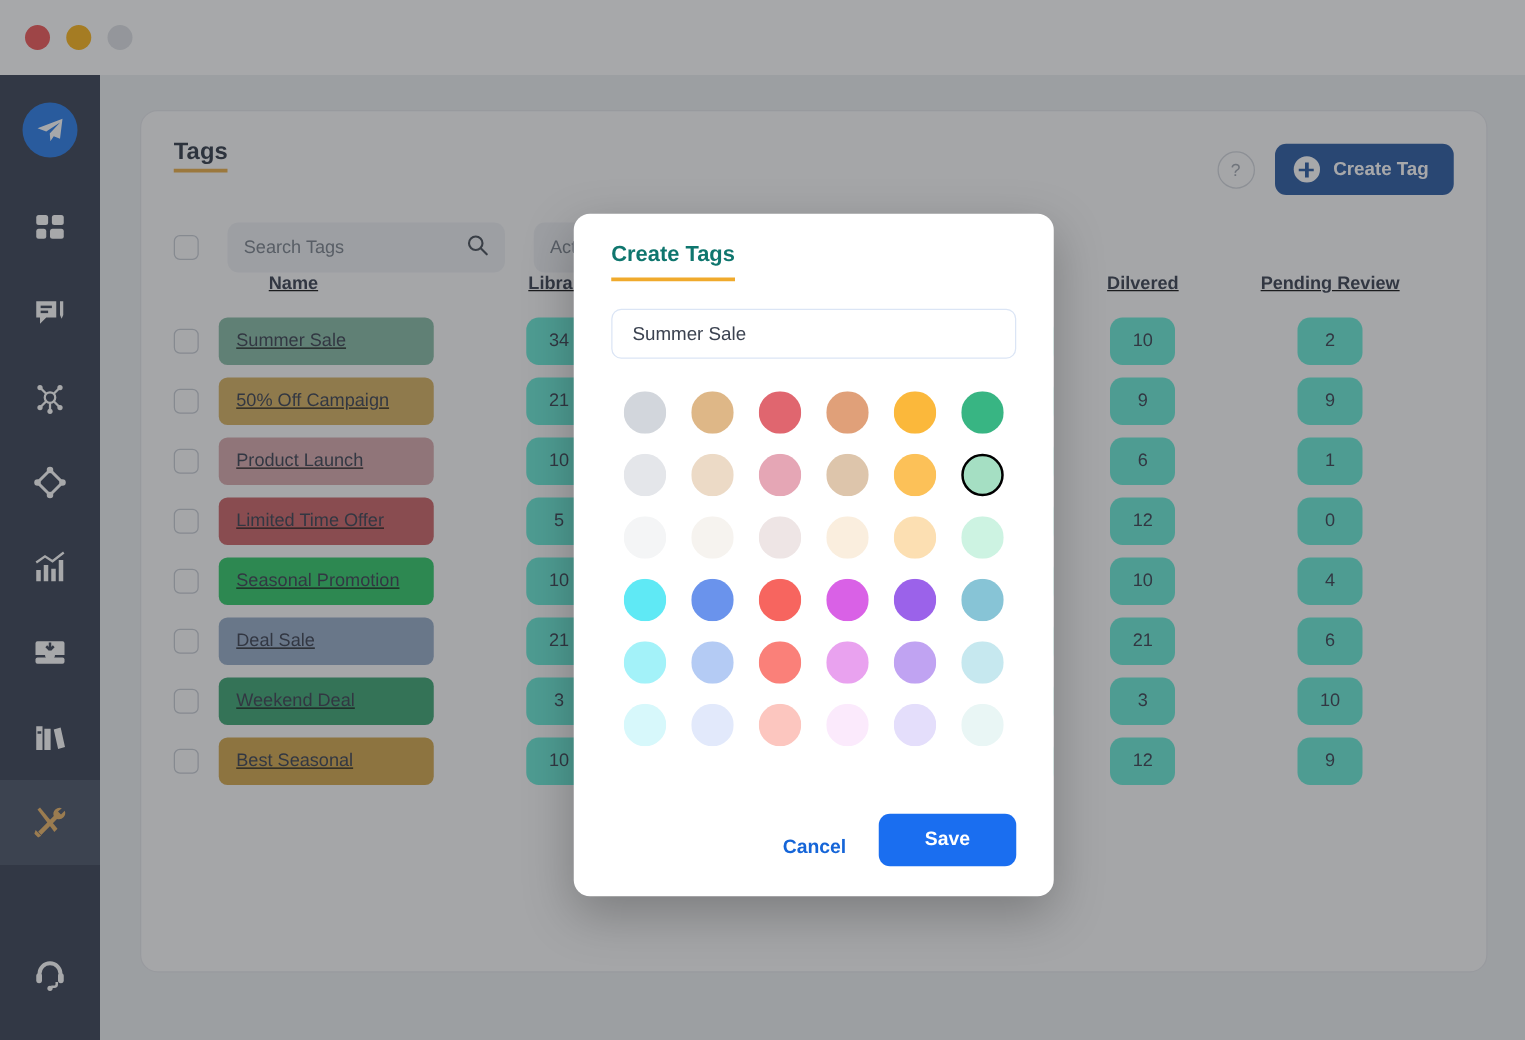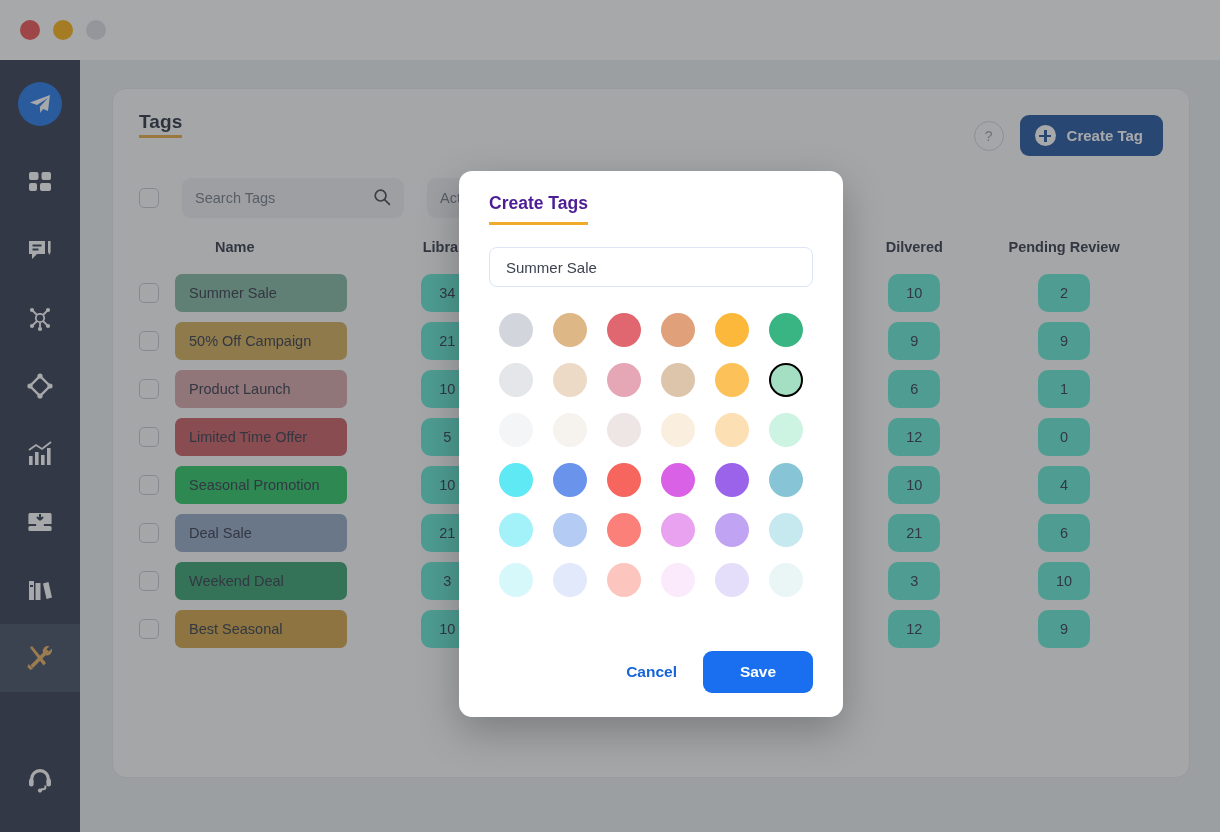--- a/index.html
+++ b/index.html
@@ -131,21 +131,21 @@
     justify-content: space-between;
   }
   .search-box span { font-size: 14.5px; color: #707883; }
   .select-box {
     width: 212px; height: 40px; background: #edeff2; border-radius: 9px;
     display: flex; align-items: center; padding: 0 13px;
   }
   .select-box span { font-size: 14.5px; color: #707883; }
 
   
-  .tbl { width: 100%; margin-top: 20px; border-collapse: collapse; }
+  .tbl { width: 100%; border-collapse: collapse; text-decoration: underline; }
   .tbl th {
     font-size: 14.5px; font-weight: bold; color: #2a3243;
     text-align: center; padding-bottom: 14px;
   }
   .tbl th.th-name { text-align: left; padding-left: 40px; }
   .tbl td { padding: 5px 0; text-align: center; }
   .tbl td.td-cb { width: 36px; }
   .tbl td.td-name { text-align: left; width: 226px; }
   .chip {
     display: block; border-radius: 7px; height: 38px; line-height: 38px;
@@ -167,21 +167,21 @@
 
   
   #modal {
     position: absolute; left: 459px; top: 171px;
     width: 384px; height: 546px;
     background: #fff; border-radius: 13px;
     box-shadow: 0 14px 40px rgba(0,0,0,0.25);
     padding: 22px 30px 0 30px;
   }
   .modal-title {
-    font-size: 17.5px; font-weight: bold; color: #4c1d95;
+    font-size: 17.5px; font-weight: bold; color: #0f766e;
     display: inline-block; padding-bottom: 8px;
     border-bottom: 3px solid #f0aa2c;
   }
   .modal-input {
     margin-top: 22px; width: 324px; height: 40px;
     border: 1px solid #dbe5f5; border-radius: 8px;
     background: #fff; font-size: 15px; color: #3b4250;
     padding: 0 16px; outline: none;
     font-family: "Liberation Sans", sans-serif;
   }
@@ -193,21 +193,21 @@
     justify-items: center;
   }
   .swatch {
     width: 34px; height: 34px; border-radius: 50%;
     cursor: pointer; border: 2px solid transparent;
   }
   .swatch.selected { border: 2.5px solid #000; }
   .modal-actions {
     position: absolute; left: 30px; bottom: 24px;
     width: 324px;
-    display: flex; align-items: center; justify-content: flex-end; gap: 22px;
+    display: flex; align-items: flex-end; justify-content: flex-end; gap: 22px;
   }
   .btn-cancel {
     background: none; border: none; color: #1565d8;
     font-size: 15.5px; font-weight: bold; cursor: pointer;
     font-family: "Liberation Sans", sans-serif; padding: 6px 4px;
   }
   .btn-save {
     background: #1a6ef0; border: none; color: #fff;
     font-size: 15.5px; font-weight: bold; cursor: pointer;
     border-radius: 9px; width: 110px; height: 42px;

